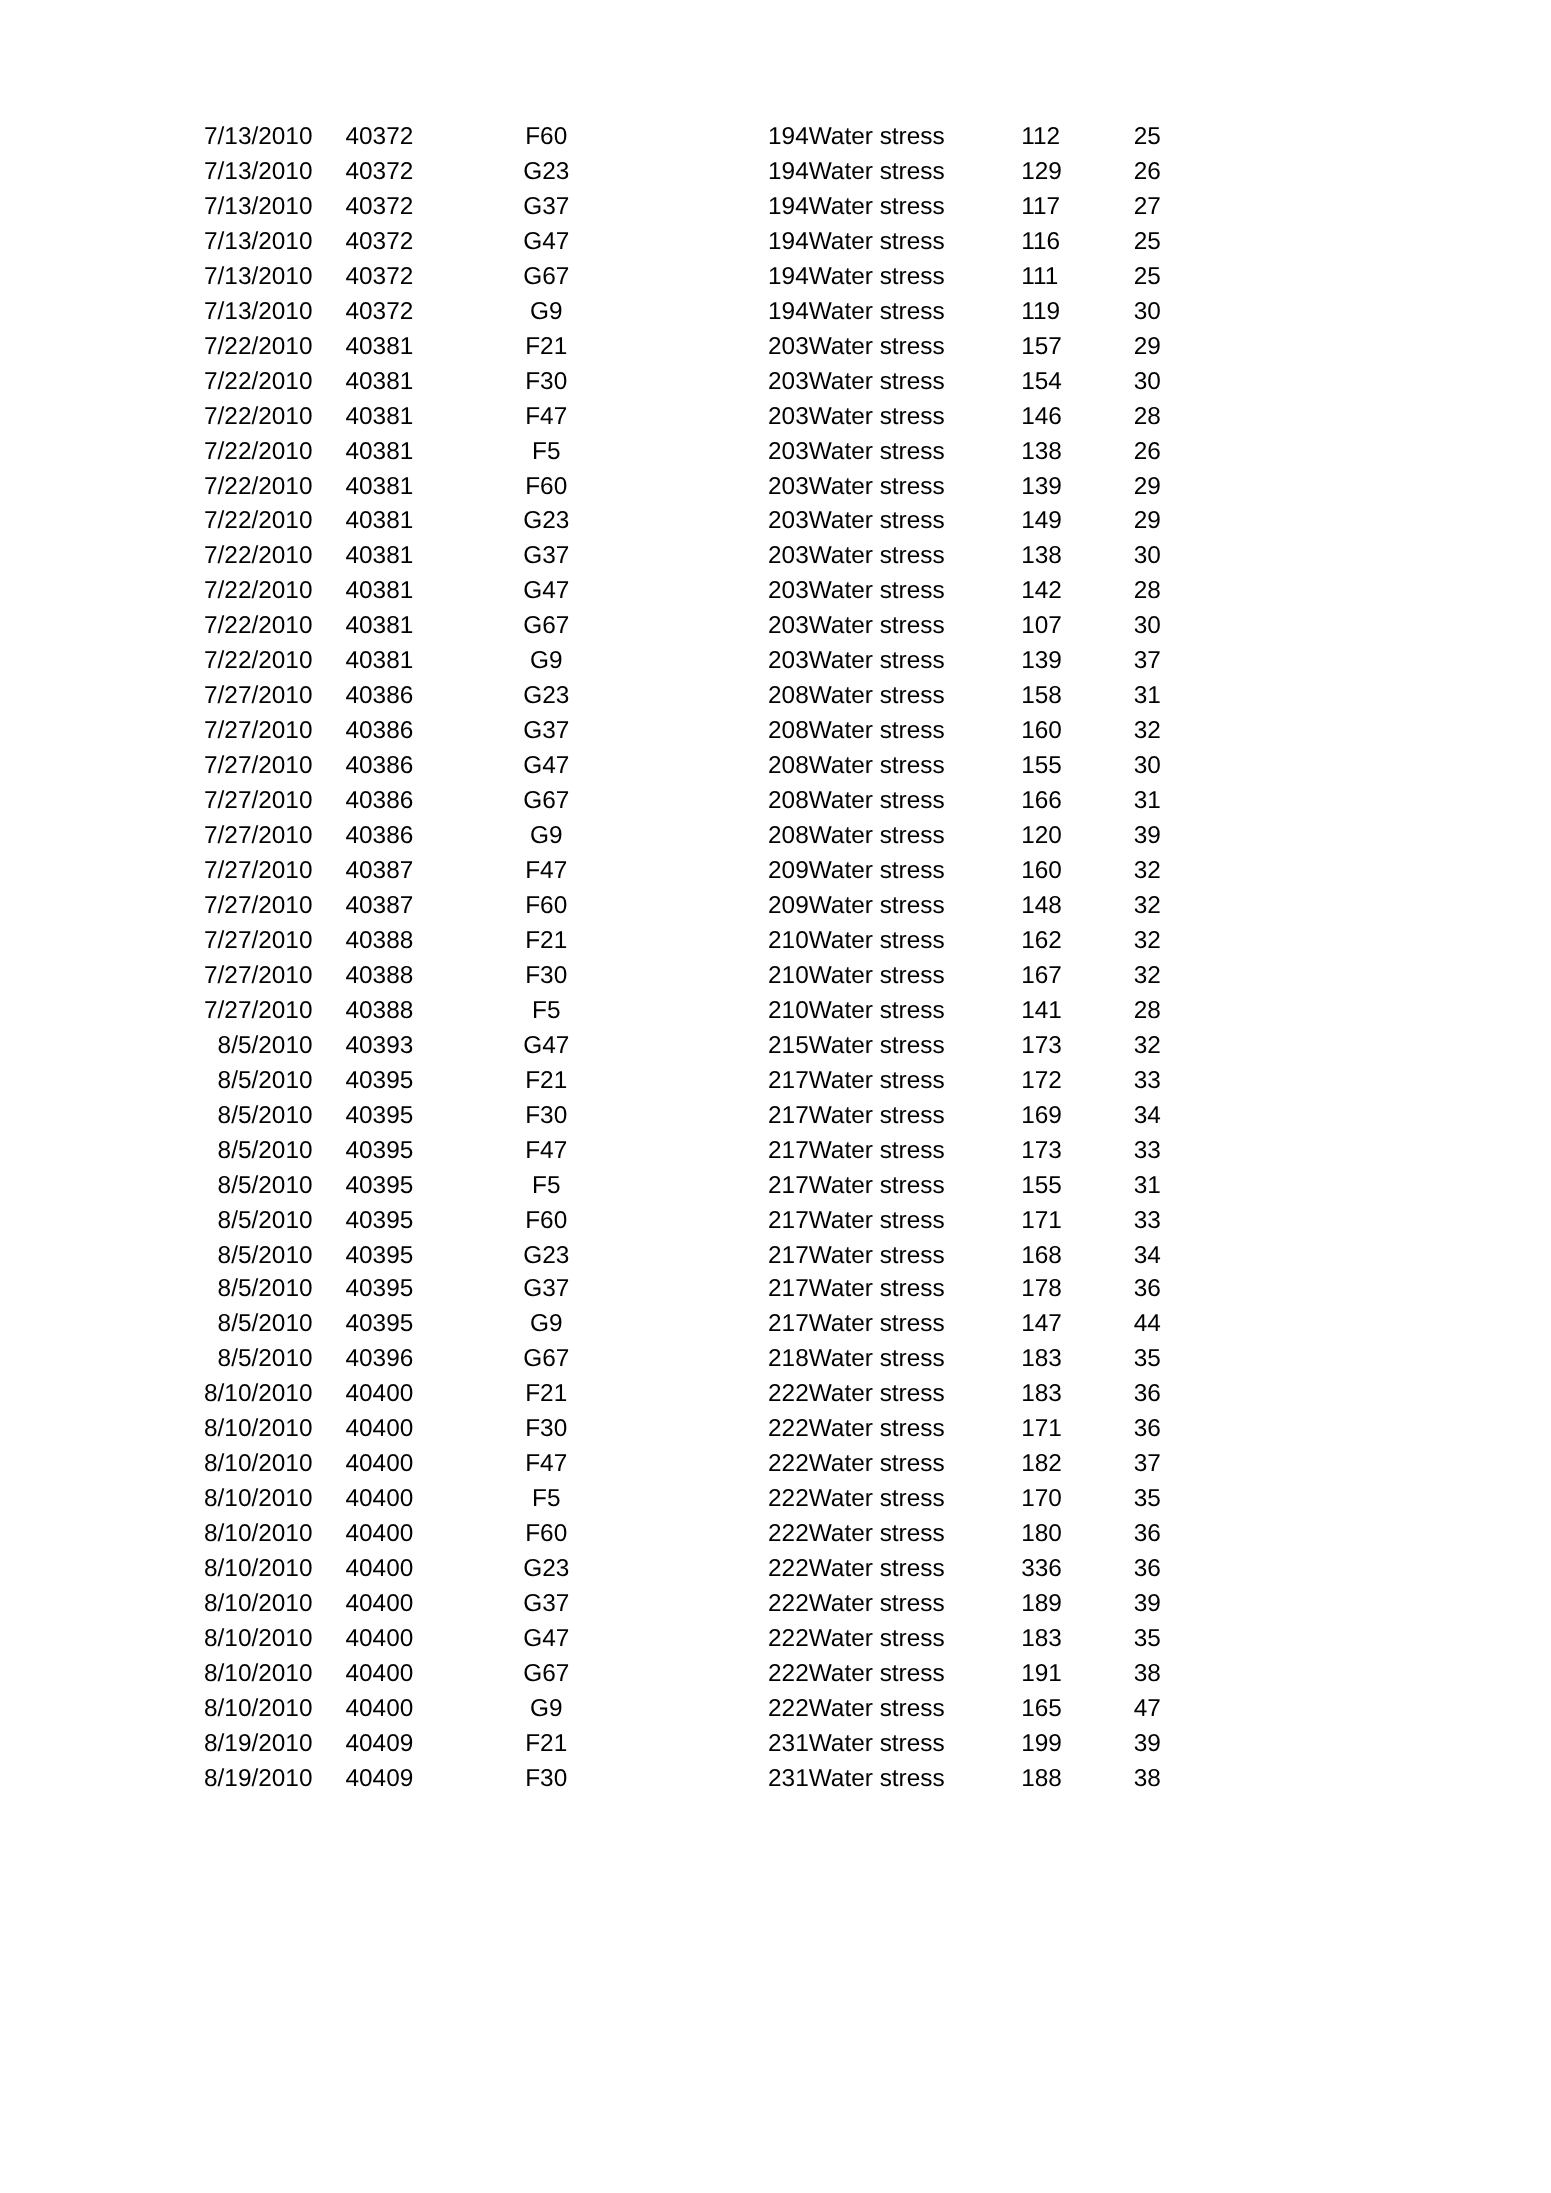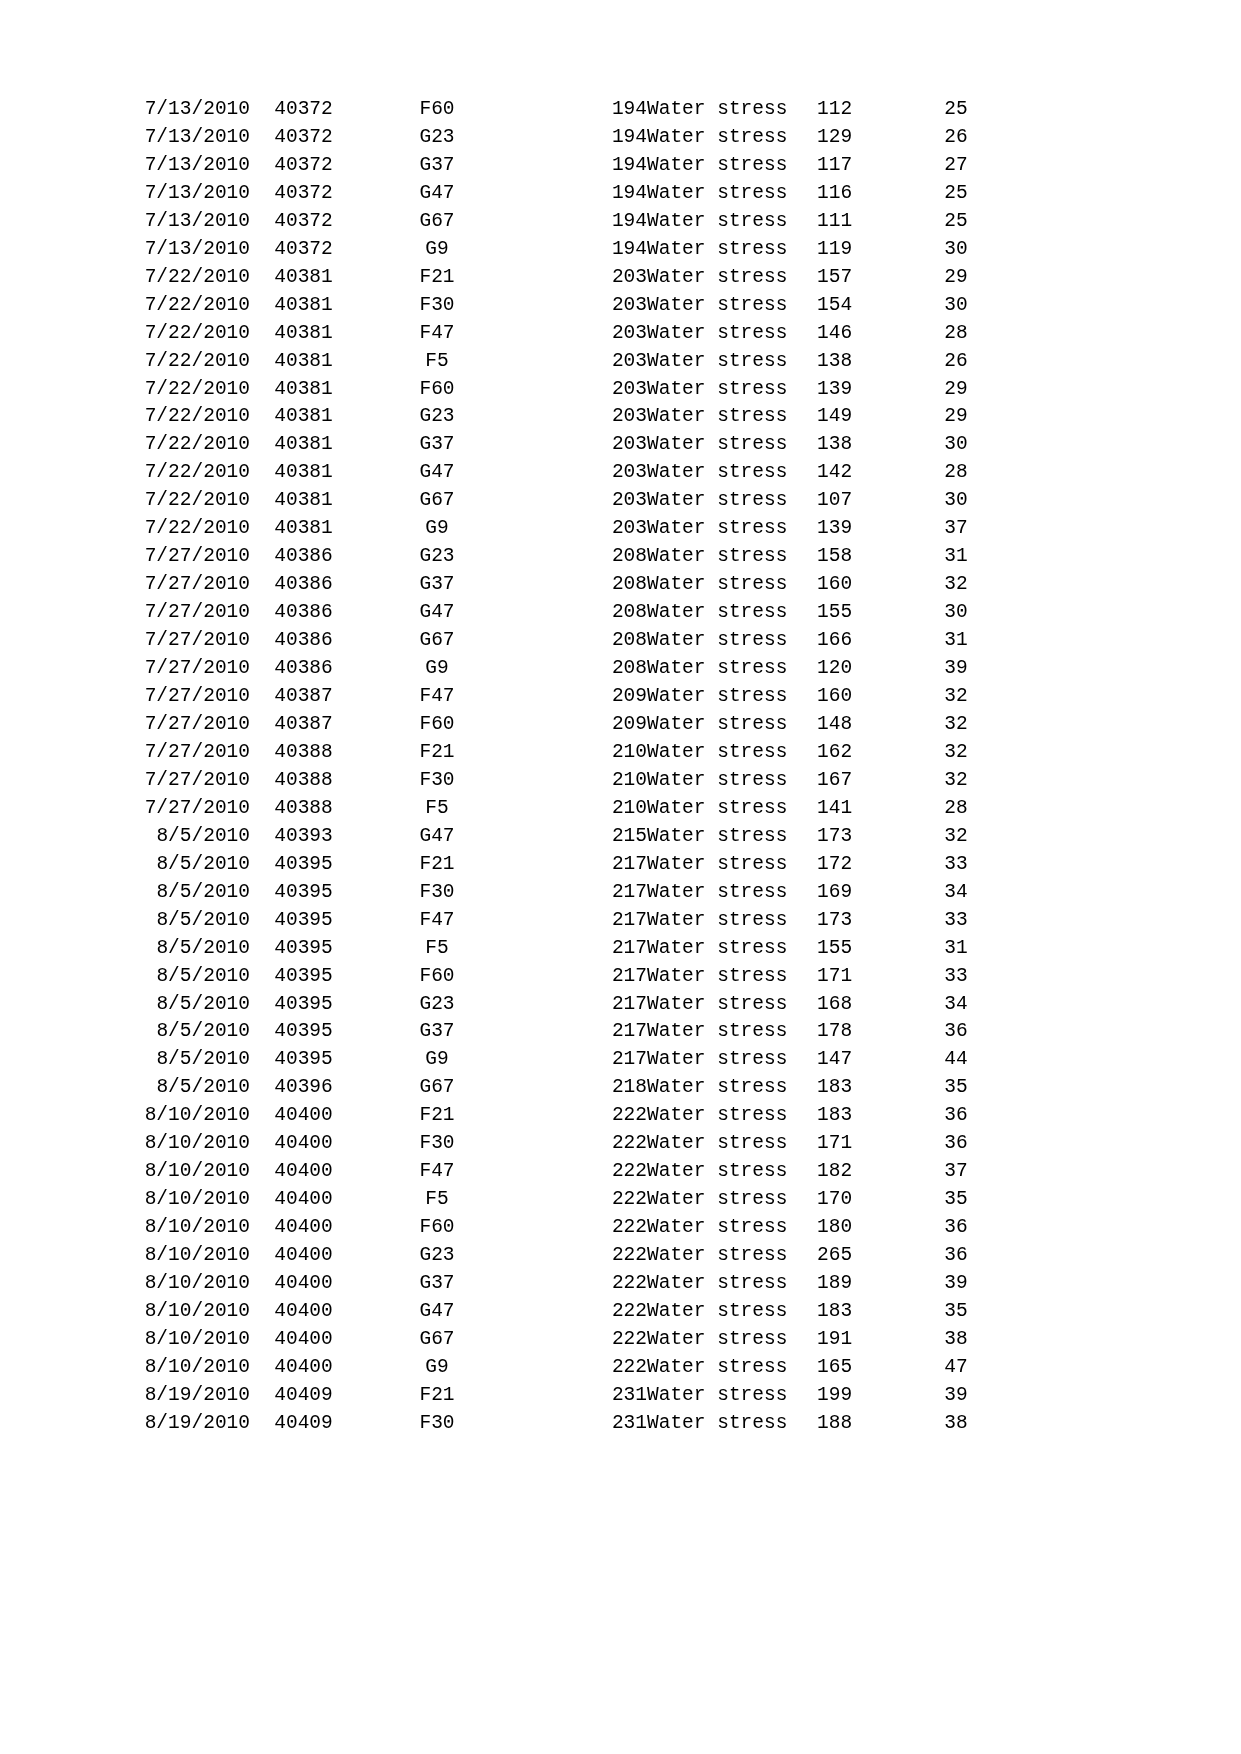--- a/index.html
+++ b/index.html
@@ -23,21 +23,20 @@
     padding: 96px 110px 0 110px;
   }
   table.data-table {
     border-collapse: collapse;
     border-spacing: 0;
     width: 865px;
     table-layout: fixed;
   }
   table.data-table tr {
     height: 27.95px;
-    font-family: Liberation Mono, monospace;
   }
   table.data-table td {
     font-size: 19.5px;
     line-height: 27.95px;
     padding: 0;
     margin: 0;
     white-space: nowrap;
     vertical-align: baseline;
     border: 0;
   }
@@ -73,21 +72,21 @@
   }
   
   td.c-val1 {
     width: 90px;
     text-align: left;
     padding-right: 0px;
   }
   
   td.c-val2 {
     width: 98px;
-    text-align: center;
+    text-align: left;
     padding-right: 0px;
   }
 </style>
 </head>
 <body>
 
 <div id="page">
   <table class="data-table">
     <tbody>
         <tr>
@@ -458,21 +457,21 @@
           <td class="c-treatment">Water stress</td>
           <td class="c-val1">180</td>
           <td class="c-val2">36</td>
         </tr>
         <tr>
           <td class="c-date">8/10/2010</td>
           <td class="c-serial">40400</td>
           <td class="c-plot">G23</td>
           <td class="c-day">222</td>
           <td class="c-treatment">Water stress</td>
-          <td class="c-val1">265</td>
+          <td class="c-val1">336</td>
           <td class="c-val2">36</td>
         </tr>
         <tr>
           <td class="c-date">8/10/2010</td>
           <td class="c-serial">40400</td>
           <td class="c-plot">G37</td>
           <td class="c-day">222</td>
           <td class="c-treatment">Water stress</td>
           <td class="c-val1">189</td>
           <td class="c-val2">39</td>

